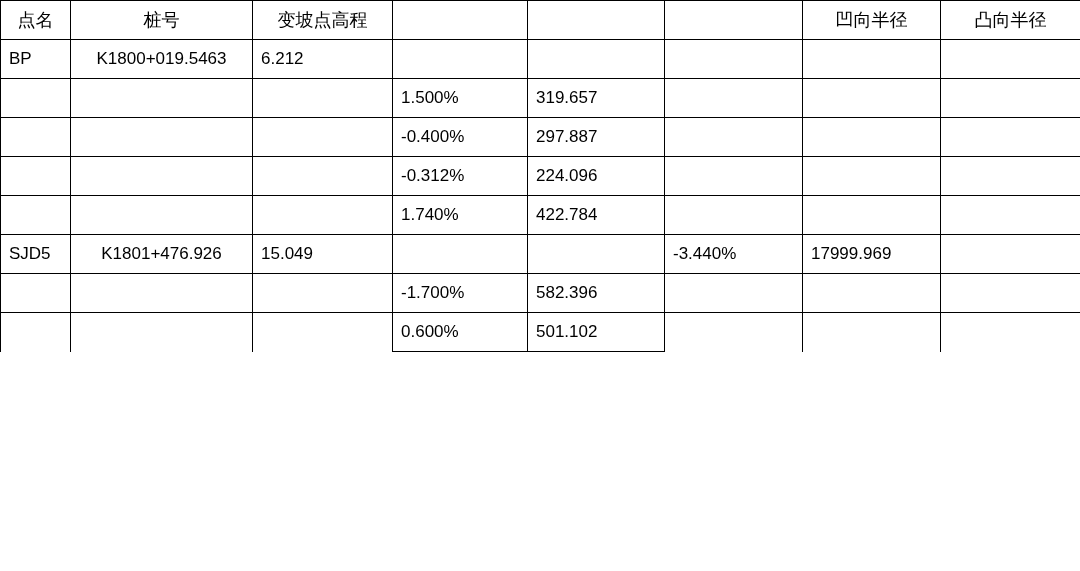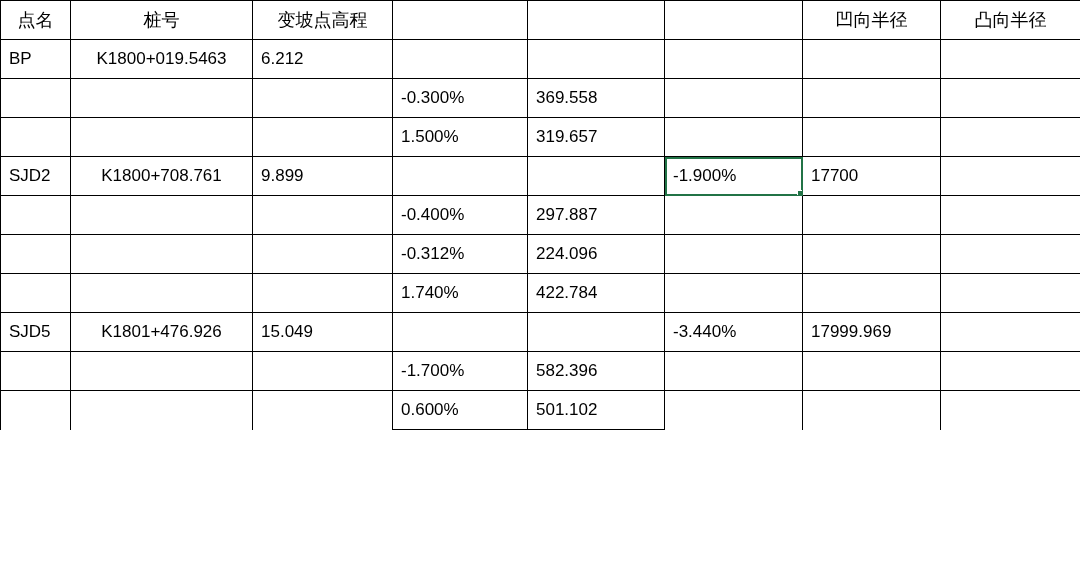--- a/index.html
+++ b/index.html
@@ -103,45 +103,25 @@
           <td class="c-left blank nb-bot"></td>
           <td class="c-left blank nb-bot"></td>
           <td class="c-left"></td>
           <td class="c-left"></td>
           <td class="c-left"></td>
         </tr>
         <tr>
           <td class="c-left nb-bot"></td>
           <td class="c-center nb-bot"></td>
           <td class="c-left nb-bot"></td>
-          <td class="c-left">-0.300%</td>
-          <td class="c-left">369.558</td>
-          <td class="c-left nb-bot"></td>
-          <td class="c-left nb-bot"></td>
-          <td class="c-left nb-bot"></td>
-        </tr>
-        <tr>
-          <td class="c-left nb-bot"></td>
-          <td class="c-center nb-bot"></td>
-          <td class="c-left nb-bot"></td>
           <td class="c-left">1.500%</td>
           <td class="c-left">319.657</td>
           <td class="c-left nb-bot"></td>
           <td class="c-left nb-bot"></td>
           <td class="c-left nb-bot"></td>
-        </tr>
-        <tr>
-          <td class="c-left">SJD2</td>
-          <td class="c-center">K1800+708.761</td>
-          <td class="c-left">9.899</td>
-          <td class="c-left blank nb-bot"></td>
-          <td class="c-left blank nb-bot"></td>
-          <td class="c-left selected">-1.900%</td>
-          <td class="c-left">17700</td>
-          <td class="c-left"></td>
         </tr>
         <tr>
           <td class="c-left nb-bot"></td>
           <td class="c-center nb-bot"></td>
           <td class="c-left nb-bot"></td>
           <td class="c-left">-0.400%</td>
           <td class="c-left">297.887</td>
           <td class="c-left nb-bot"></td>
           <td class="c-left nb-bot"></td>
           <td class="c-left nb-bot"></td>

